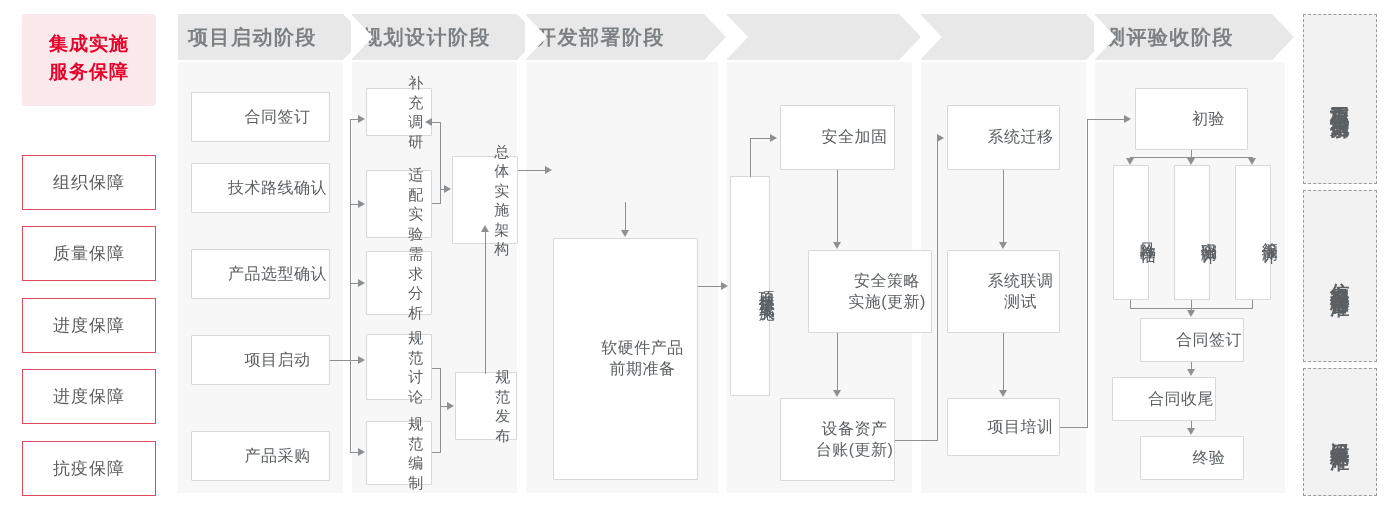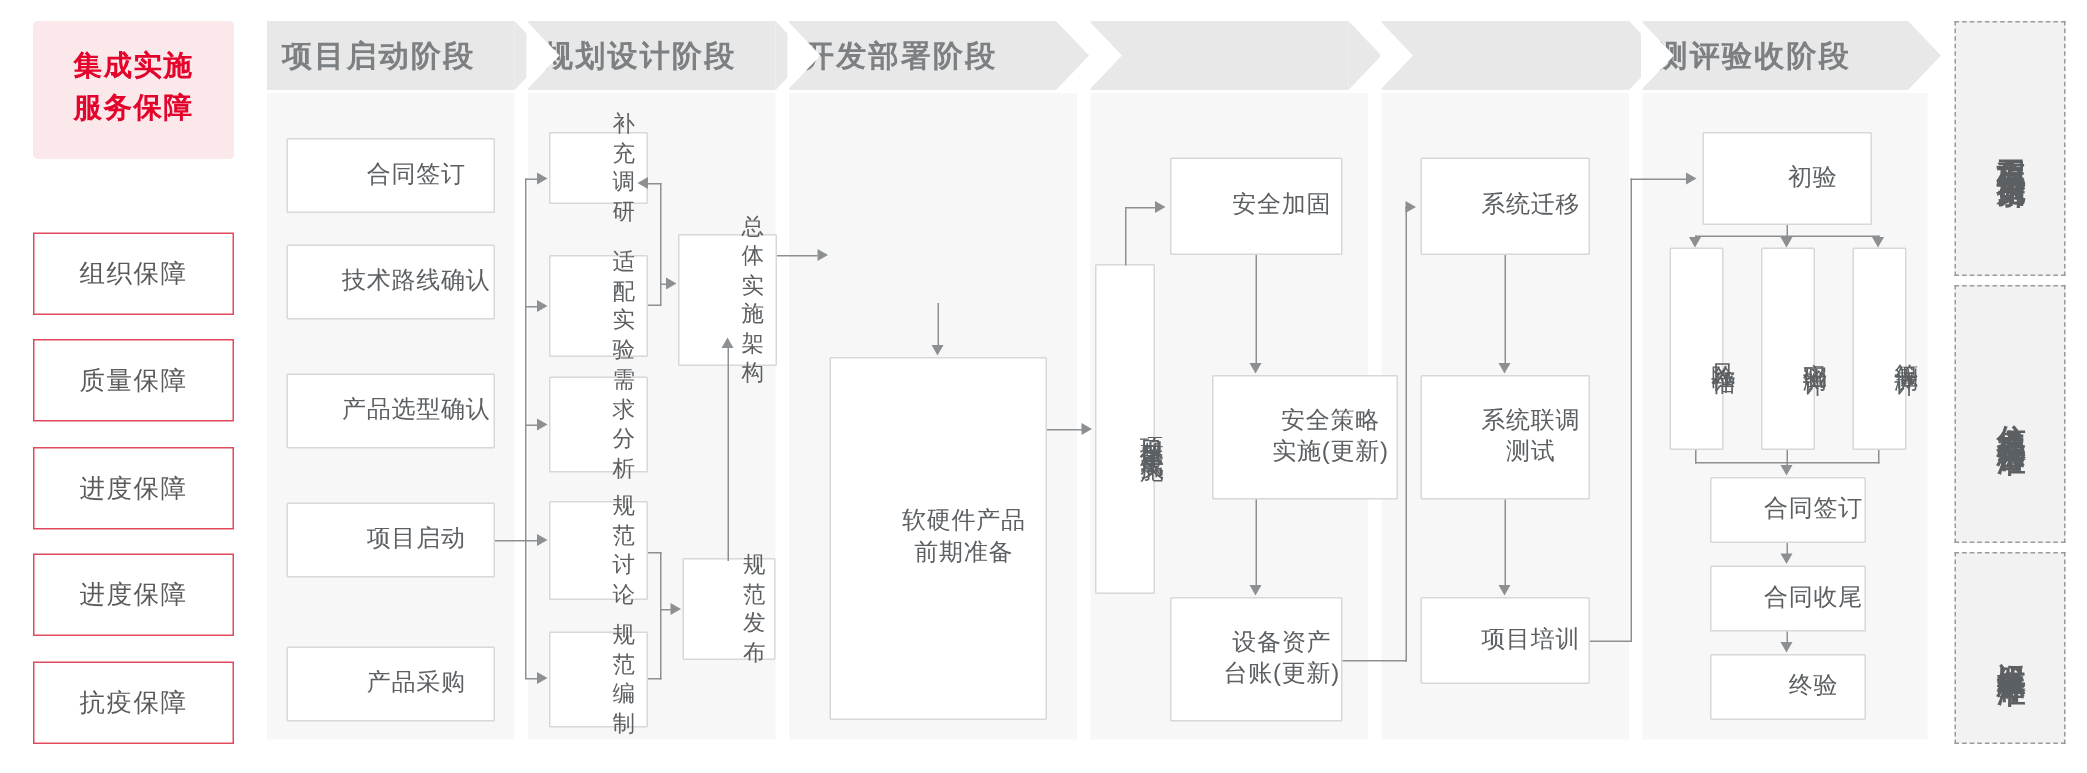--- a/index.html
+++ b/index.html
@@ -309,21 +309,21 @@
     </div>
   <div class="abs node vert" style="left:1174px;top:165px;width:36px;height:135px">
       <span>密码测评</span>
     </div>
   <div class="abs node vert" style="left:1235px;top:165px;width:36px;height:135px">
       <span>等保测评</span>
     </div>
   <div class="abs node" style="left:1140px;top:318px;width:104px;height:44px">
       <span>合同签订</span>
     </div>
-  <div class="abs node" style="left:1140px;top:377px;width:104px;height:44px">
+  <div class="abs node" style="left:1112px;top:377px;width:104px;height:44px">
       <span>合同收尾</span>
     </div>
   <div class="abs node" style="left:1140px;top:436px;width:104px;height:44px">
       <span>终验</span>
     </div>
 
   <div class="abs std-box" style="top:14px;height:170px">
       <span>工程项目实施指引</span>
     </div>
   <div class="abs std-box" style="top:190px;height:172px">

